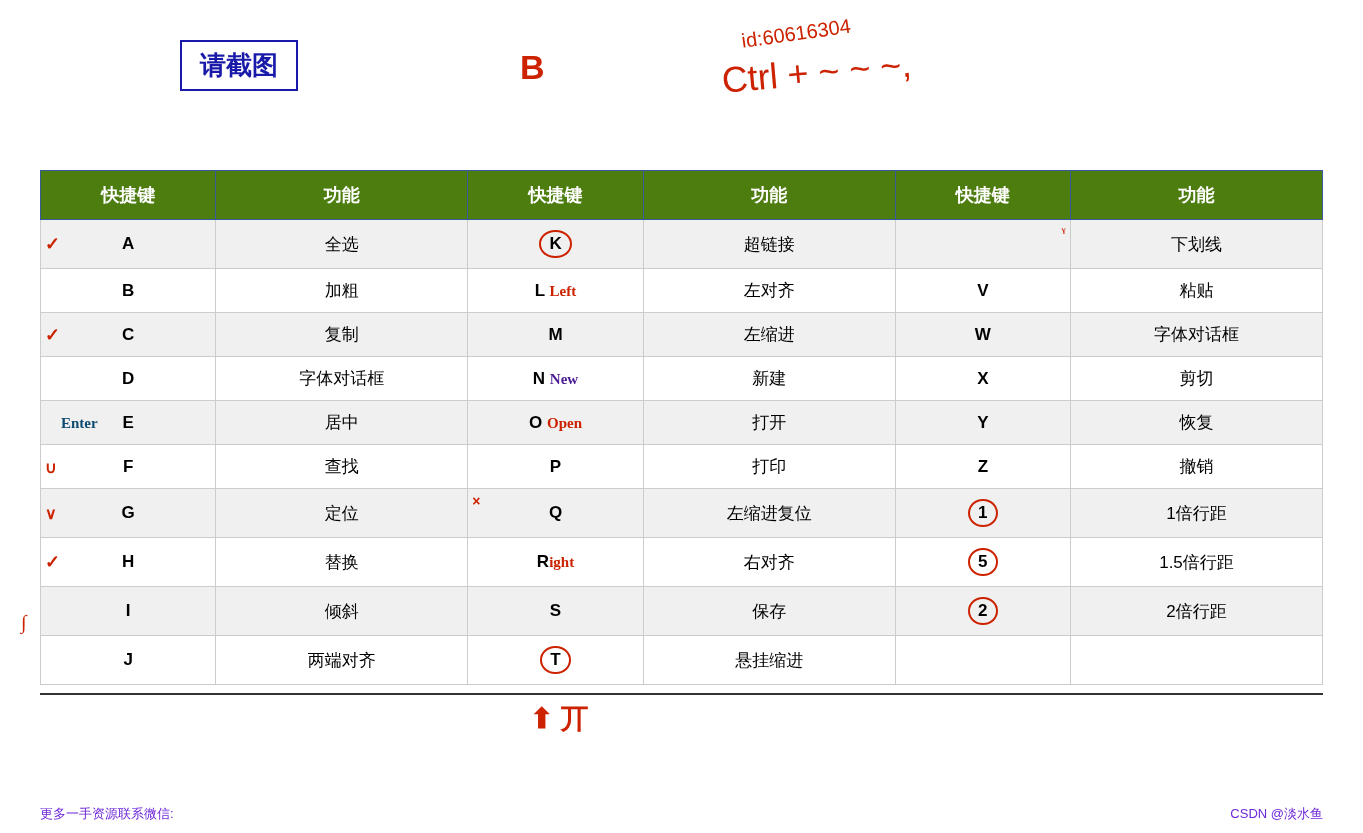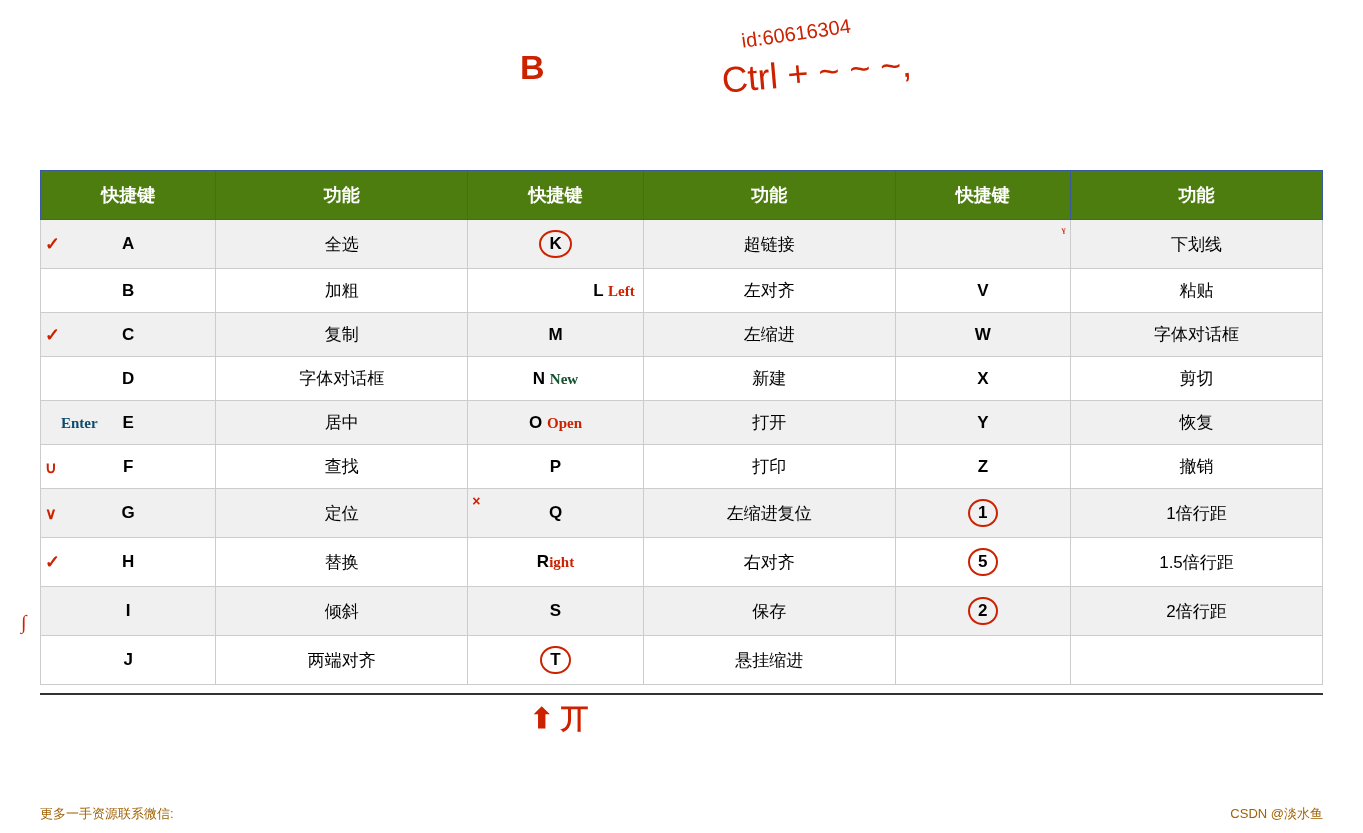--- a/index.html
+++ b/index.html
@@ -95,36 +95,37 @@
 
     
     .bottom-bar {
       position: absolute;
       bottom: 10px;
       left: 0;
       right: 0;
       display: flex;
       justify-content: space-between;
       padding: 0 40px;
-      color: #a16207;
+      color: #6d28d9;
       font-size: 13px;
       margin-top: 48px;
     }
 
     .bottom-line {
       border-top: 2px solid #333;
       margin-top: 8px;
     }
   </style>
 </head>
 <body>
 
 <div class="page-container">
 
   <div class="top-annotations">
+    <div class="box-label">请截图</div>
 
     <span class="handwritten" style="left:480px; top:28px; font-size:34px; font-weight:bold;">B</span>
 
     <span class="handwritten" style="left:700px; top:10px; font-size:20px; transform:rotate(-8deg);">id:60616304</span>
 
     <span class="handwritten" style="left:680px; top:40px; font-size:36px; transform:rotate(-5deg);">Ctrl + ~ ~ ~,</span>
   </div>
 
   <table class="shortcut-table">
     <thead>
@@ -144,37 +145,37 @@
           <td class="key-col" style="position: relative;"><span style="display:inline-block;border:2px solid #cc2200;border-radius:50%;padding:2px 8px;">K</span></td>
           <td class="func-col">超链接</td>
           <td class="key-col" style="position: relative;">
             <span style="color:#cc2200;font-family:cursive;font-size:14px;position:absolute;right:4px;top:4px;transform:rotate(-5deg)">ᵞ</span>
           </td>
           <td class="func-col">下划线</td>
         </tr>
         <tr>
           <td class="key-col" style="position: relative;">B</td>
           <td class="func-col">加粗</td>
-          <td class="key-col" style="position: relative; text-align: right;">L <span style="color:#cc2200;font-family:cursive;font-size:15px;">Left</span></td>
+          <td class="key-col" style="position: relative;">L <span style="color:#cc2200;font-family:cursive;font-size:15px;">Left</span></td>
           <td class="func-col">左对齐</td>
           <td class="key-col" style="position: relative;">V</td>
           <td class="func-col">粘贴</td>
         </tr>
         <tr>
           <td class="key-col" style="position: relative;"><span style="color:#cc2200;font-size:18px;position:absolute;left:4px;top:50%;transform:translateY(-50%)">✓</span>C</td>
           <td class="func-col">复制</td>
           <td class="key-col" style="position: relative;">M</td>
           <td class="func-col">左缩进</td>
           <td class="key-col" style="position: relative;">W</td>
           <td class="func-col">字体对话框</td>
         </tr>
         <tr>
           <td class="key-col" style="position: relative;">D</td>
           <td class="func-col">字体对话框</td>
-          <td class="key-col" style="position: relative;">N <span style="color:#14532d;font-family:cursive;font-size:15px;">New</span></td>
+          <td class="key-col" style="position: relative;">N <span style="color:#4c1d95;font-family:cursive;font-size:15px;">New</span></td>
           <td class="func-col">新建</td>
           <td class="key-col" style="position: relative;">X</td>
           <td class="func-col">剪切</td>
         </tr>
         <tr>
           <td class="key-col" style="position: relative;"><span style="color:#0c4a6e;font-family:cursive;font-size:15px;position:absolute;left:20px;top:50%;transform:translateY(-50%)">Enter</span>E</td>
           <td class="func-col">居中</td>
           <td class="key-col" style="position: relative;">O <span style="color:#cc2200;font-family:cursive;font-size:15px;">Open</span></td>
           <td class="func-col">打开</td>
           <td class="key-col" style="position: relative;">Y</td>

